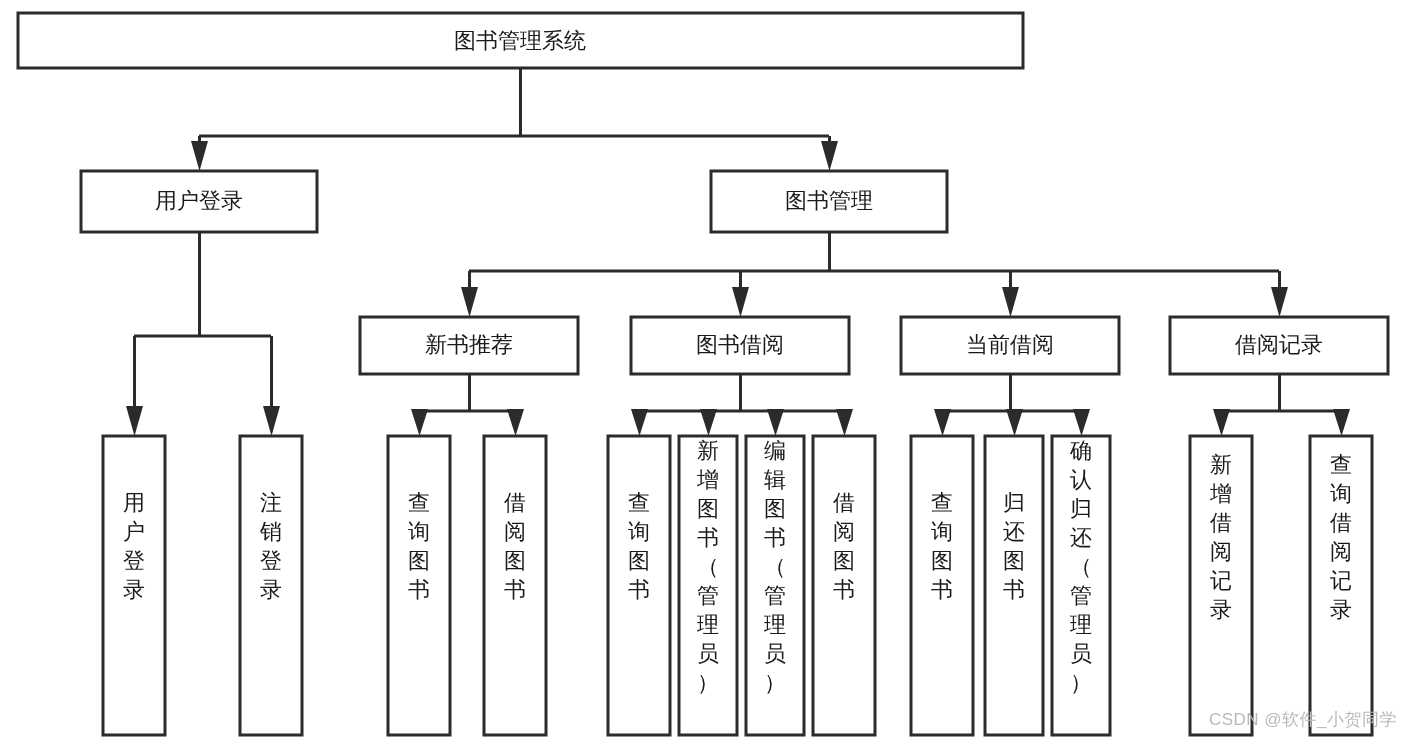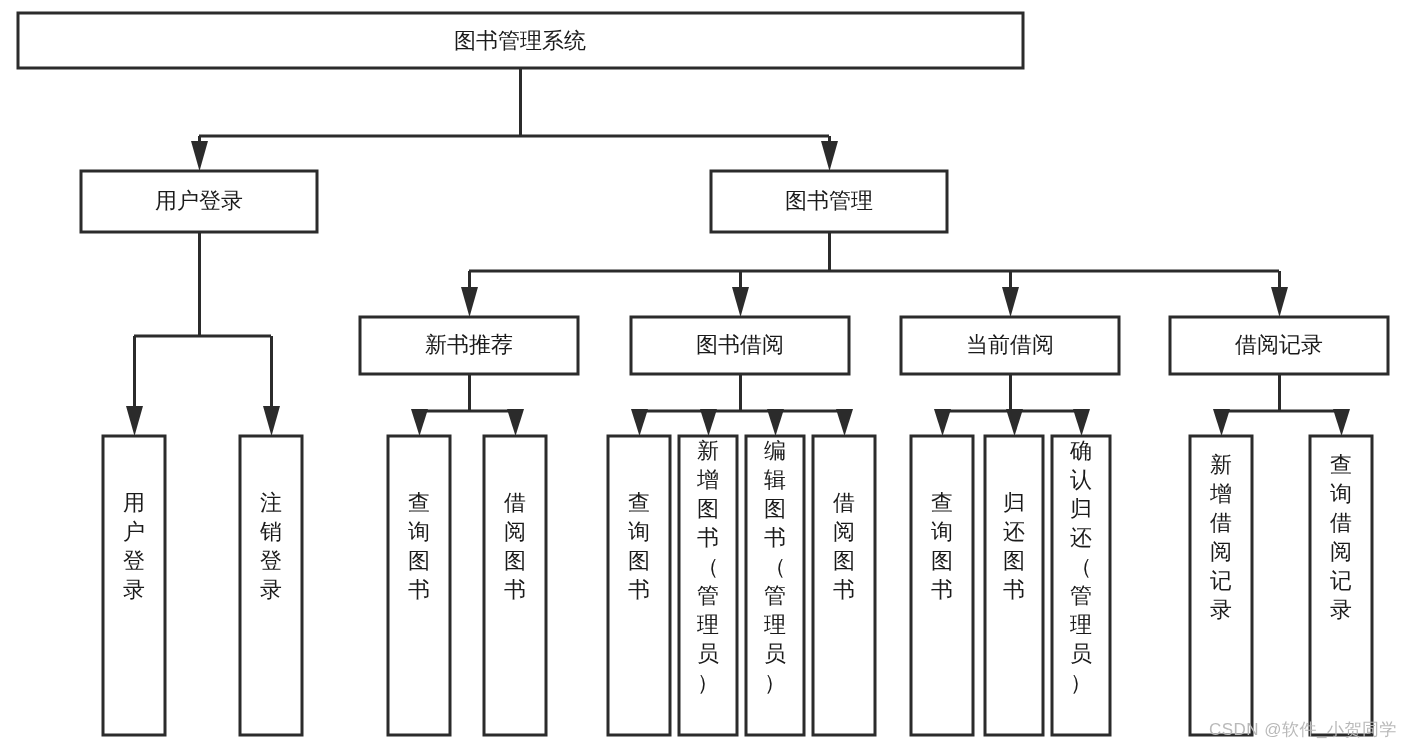--- a/index.html
+++ b/index.html
@@ -41,21 +41,21 @@
     stroke-width: 3;
     fill: none;
   }
   .arrow-head {
     fill: #2b2b2b;
     stroke: none;
   }
   .watermark {
     position: absolute;
     right: 8px;
-    bottom: 6px;
+    bottom: 16px;
     font-family: "Liberation Sans", "DejaVu Sans", sans-serif;
     font-size: 17px;
     color: #b9b9b9;
     white-space: nowrap;
     letter-spacing: 0.5px;
   }
 </style>
 </head>
 <body>
 

